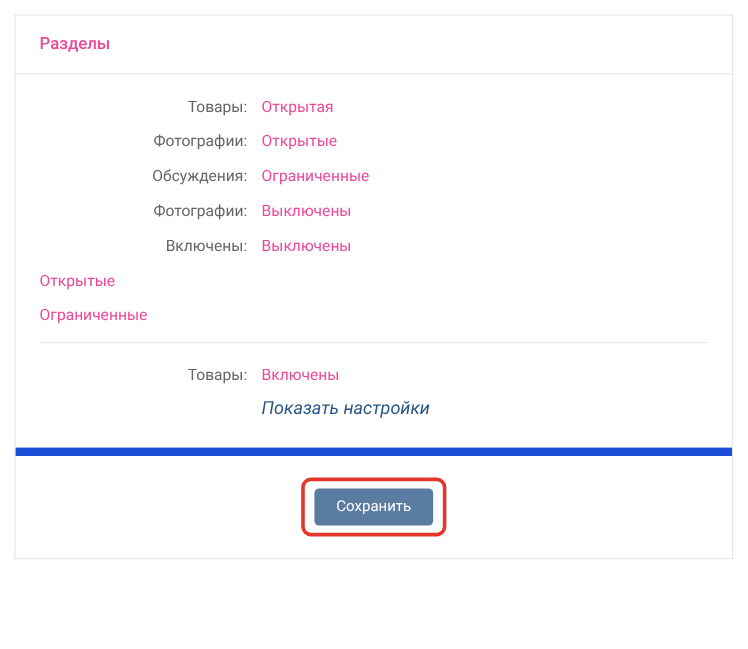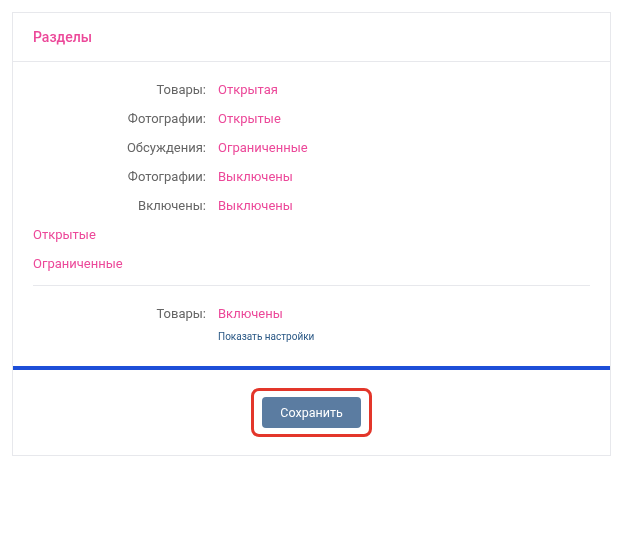--- a/index.html
+++ b/index.html
@@ -50,25 +50,26 @@
       margin: 8px 0 20px 0;
     }
     .extra-link-row {
       display: flex;
       margin-top: -4px;
       margin-bottom: 14px;
     }
     .extra-link-row .spacer { width: 185px; padding-right: 12px; }
     .extra-link {
       color: #2a5885;
-      font-size: 10px;
+      font-size: 15px;
       cursor: pointer;
+      font-style: italic;
     }
     .panel-footer {
-      border-top: 4px solid #1d4ed8;
+      border-top: 7px solid #1d4ed8;
       padding: 18px 20px;
       display: flex;
       justify-content: center;
     }
     .save-wrap {
       border: 3px solid #e3362a;
       border-radius: 8px;
       padding: 6px 8px;
       display: inline-block;
     }

